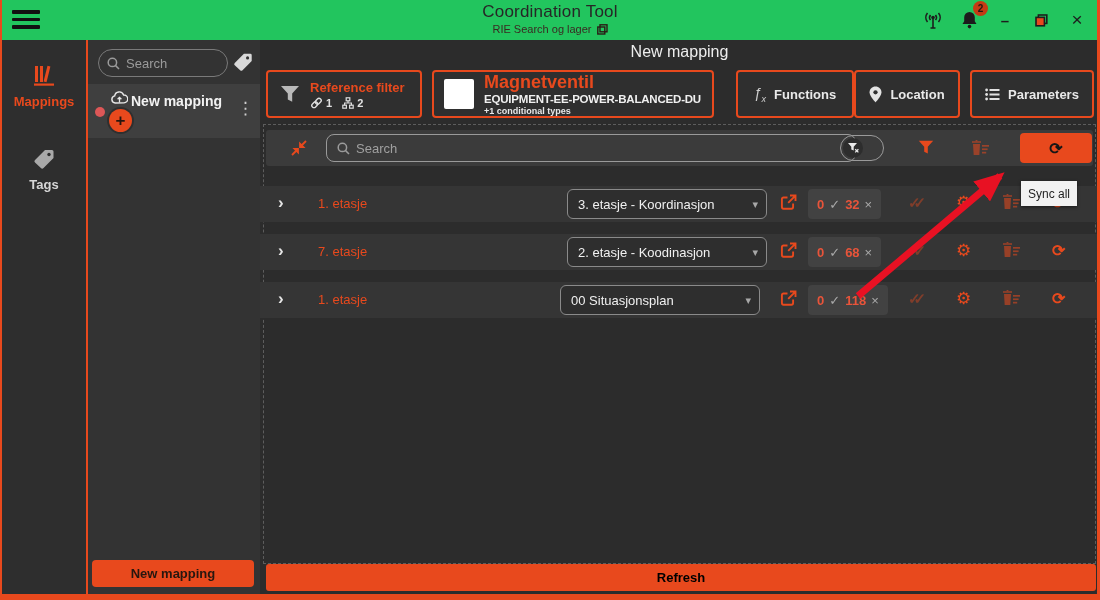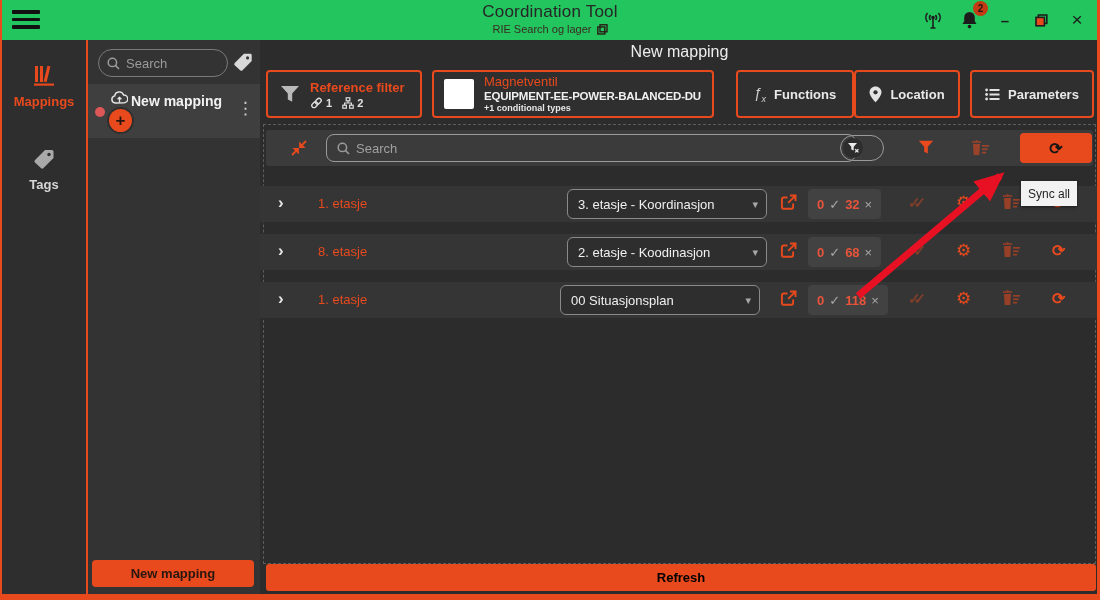--- a/index.html
+++ b/index.html
@@ -56,21 +56,21 @@
   .hbtn { position:absolute; top:30px; height:48px; background:#2f2f2f; border:2px solid #e8491d; border-radius:4px;
           display:flex; align-items:center; justify-content:center; gap:8px; color:#e9e9e9; font-size:13px; font-weight:bold;
           cursor:pointer; }
   #btn-reffilter { left:6px; width:156px; justify-content:flex-start; padding-left:12px; gap:10px; }
   #reffilter-text .t { color:#e8491d; font-weight:bold; font-size:13px; }
   #reffilter-sub { display:flex; gap:10px; align-items:center; margin-top:2px; color:#e3e3e3; font-size:11px; font-weight:bold; }
   #reffilter-sub .g { display:flex; gap:3px; align-items:center; }
   #btn-type { left:172px; width:282px; justify-content:flex-start; padding-left:10px; gap:10px; }
   #type-swatch { width:30px; height:30px; background:#ffffff; border-radius:2px; flex:none; }
   #type-text { line-height:1.15; }
-  #type-title { color:#e8491d; font-size:13px; font-weight:normal; }
+  #type-title { color:#e8491d; font-size:18px; font-weight:bold; }
   #type-code { color:#f0f0f0; font-size:11.5px; font-weight:bold; letter-spacing:-.2px; }
   #type-note { color:#e8e8e8; font-size:9px; font-weight:bold; }
   #btn-functions { left:464px; width:118px;margin-left:12px; }
   #btn-location { left:594px; width:106px; }
   #btn-parameters { left:710px; width:124px; }
   .fx { font-style:italic; color:#cfcfcf; font-size:14px; font-weight:normal; }
   .fx sub { font-size:9px; }
 
   #dashed-zone { position:absolute; left:3px; top:84px; width:833px; height:440px; border:1px dashed #5d5d5d; }
 
@@ -360,21 +360,21 @@
             <rect x="11" y="5" width="7" height="1.7"></rect>
             <rect x="11" y="8.4" width="5.6" height="1.7"></rect>
             <rect x="11" y="11.8" width="4.2" height="1.7"></rect>
           </g>
         </svg>
       <span class="icn rsync">⟳</span>
     </div>
 
     <div class="mrow" style="top:194px;">
       <span class="chev">›</span>
-      <span class="rname">8. etasje</span>
+      <span class="rname">7. etasje</span>
       <div class="dd dd-a">
         <span>2. etasje - Koodinasjon</span>
         <span class="caret">▾</span>
       </div>
       <svg class="extlink" width="17" height="17" viewBox="0 0 17 17">
           <g fill="none" stroke="#e8491d" stroke-width="1.9">
             <path d="M7.5,3.5 H3.5 a1.6,1.6 0 0 0 -1.6,1.6 v8 a1.6,1.6 0 0 0 1.6,1.6 h8 a1.6,1.6 0 0 0 1.6,-1.6 V9.5"></path>
             <path d="M10,1.5 h5.5 v5.5 M15.2,1.8 L8.2,8.8"></path>
           </g>
         </svg>

